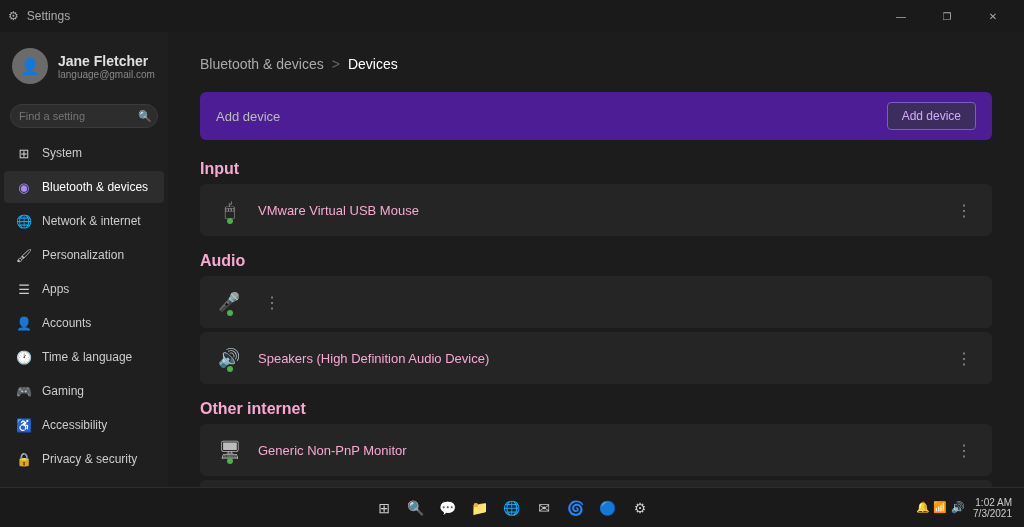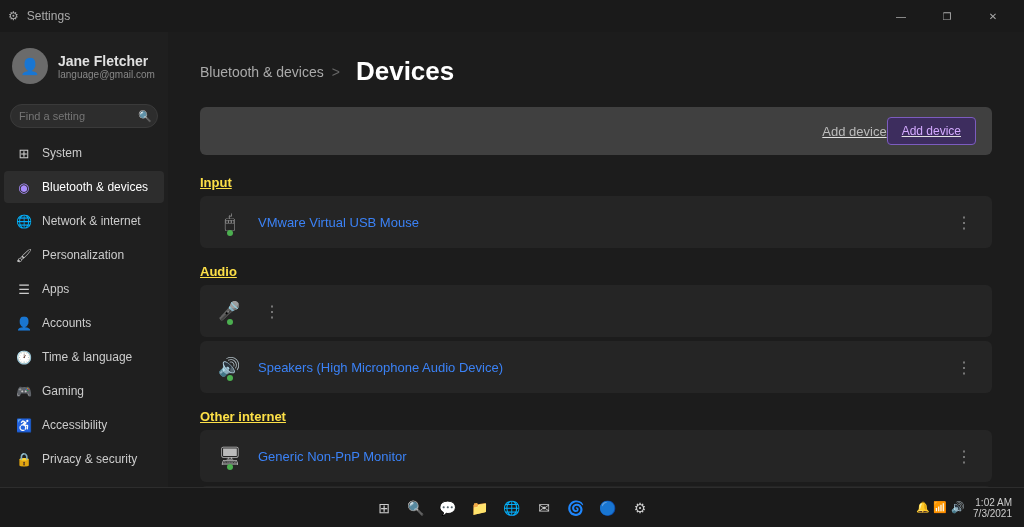--- a/index.html
+++ b/index.html
@@ -159,59 +159,56 @@
     .breadcrumb-link {
       font-size: 14px;
       color: #aaa;
       cursor: pointer;
     }
     .breadcrumb-sep {
       font-size: 14px;
       color: #666;
     }
     .breadcrumb-current {
-      font-size: 26px;
-      font-weight: 700;
+      font-size: 14px;
+      font-weight: 400;
       color: #fff;
-      margin-left: 8px;
     }
 
     
     .add-device-bar {
       display: flex;
       align-items: center;
-      justify-content: flex-end;
-      background: #404040;
+      justify-content: space-between;
+      background: #4c1d95;
       border-radius: 6px;
       padding: 10px 16px;
       margin-bottom: 20px;
-      text-decoration: underline;
     }
     .add-device-label {
       font-size: 13px;
       color: #bbb;
     }
     .add-device-btn {
       background: #3d2d5e;
       border: 1px solid #7c5cbf;
       border-radius: 4px;
       color: #d4aaff;
       font-size: 12px;
       padding: 6px 14px;
       cursor: pointer;
     }
 
     
     .section-title {
-      font-size: 13px;
+      font-size: 16px;
       font-weight: 600;
-      color: #fde047;
+      color: #f9a8d4;
       margin-bottom: 6px;
       margin-top: 4px;
-      text-decoration: underline;
     }
     .device-list {
       margin-bottom: 16px;
     }
     .device-item {
       display: flex;
       align-items: center;
       background: #252525;
       border-radius: 6px;
       padding: 10px 14px;
@@ -238,21 +235,21 @@
       border-radius: 50%;
       background: #4caf50;
       position: absolute;
       bottom: 2px;
       left: 50%;
       transform: translateX(-50%);
     }
     .device-name {
       flex: 1;
       font-size: 13px;
-      color: #3b82f6;
+      color: #f9a8d4;
     }
     .device-more {
       color: #888;
       font-size: 16px;
       padding: 4px 6px;
       cursor: pointer;
       border-radius: 3px;
     }
 
     
@@ -410,21 +407,21 @@
           <span class="device-icon">🎤</span>
           <span class="device-dot"></span>
         </div>
         <span class="device-more">⋮</span>
       </div>
       <div class="device-item">
         <div class="device-icon-wrap">
           <span class="device-icon">🔊</span>
           <span class="device-dot"></span>
         </div>
-        <span class="device-name">Speakers (High Microphone Audio Device)</span>
+        <span class="device-name">Speakers (High Definition Audio Device)</span>
         <span class="device-more">⋮</span>
       </div>
     </div>
 
     <div class="section-title">Other internet</div>
     <div class="device-list">
       <div class="device-item">
         <div class="device-icon-wrap">
           <span class="device-icon">🖥</span>
           <span class="device-dot"></span>

